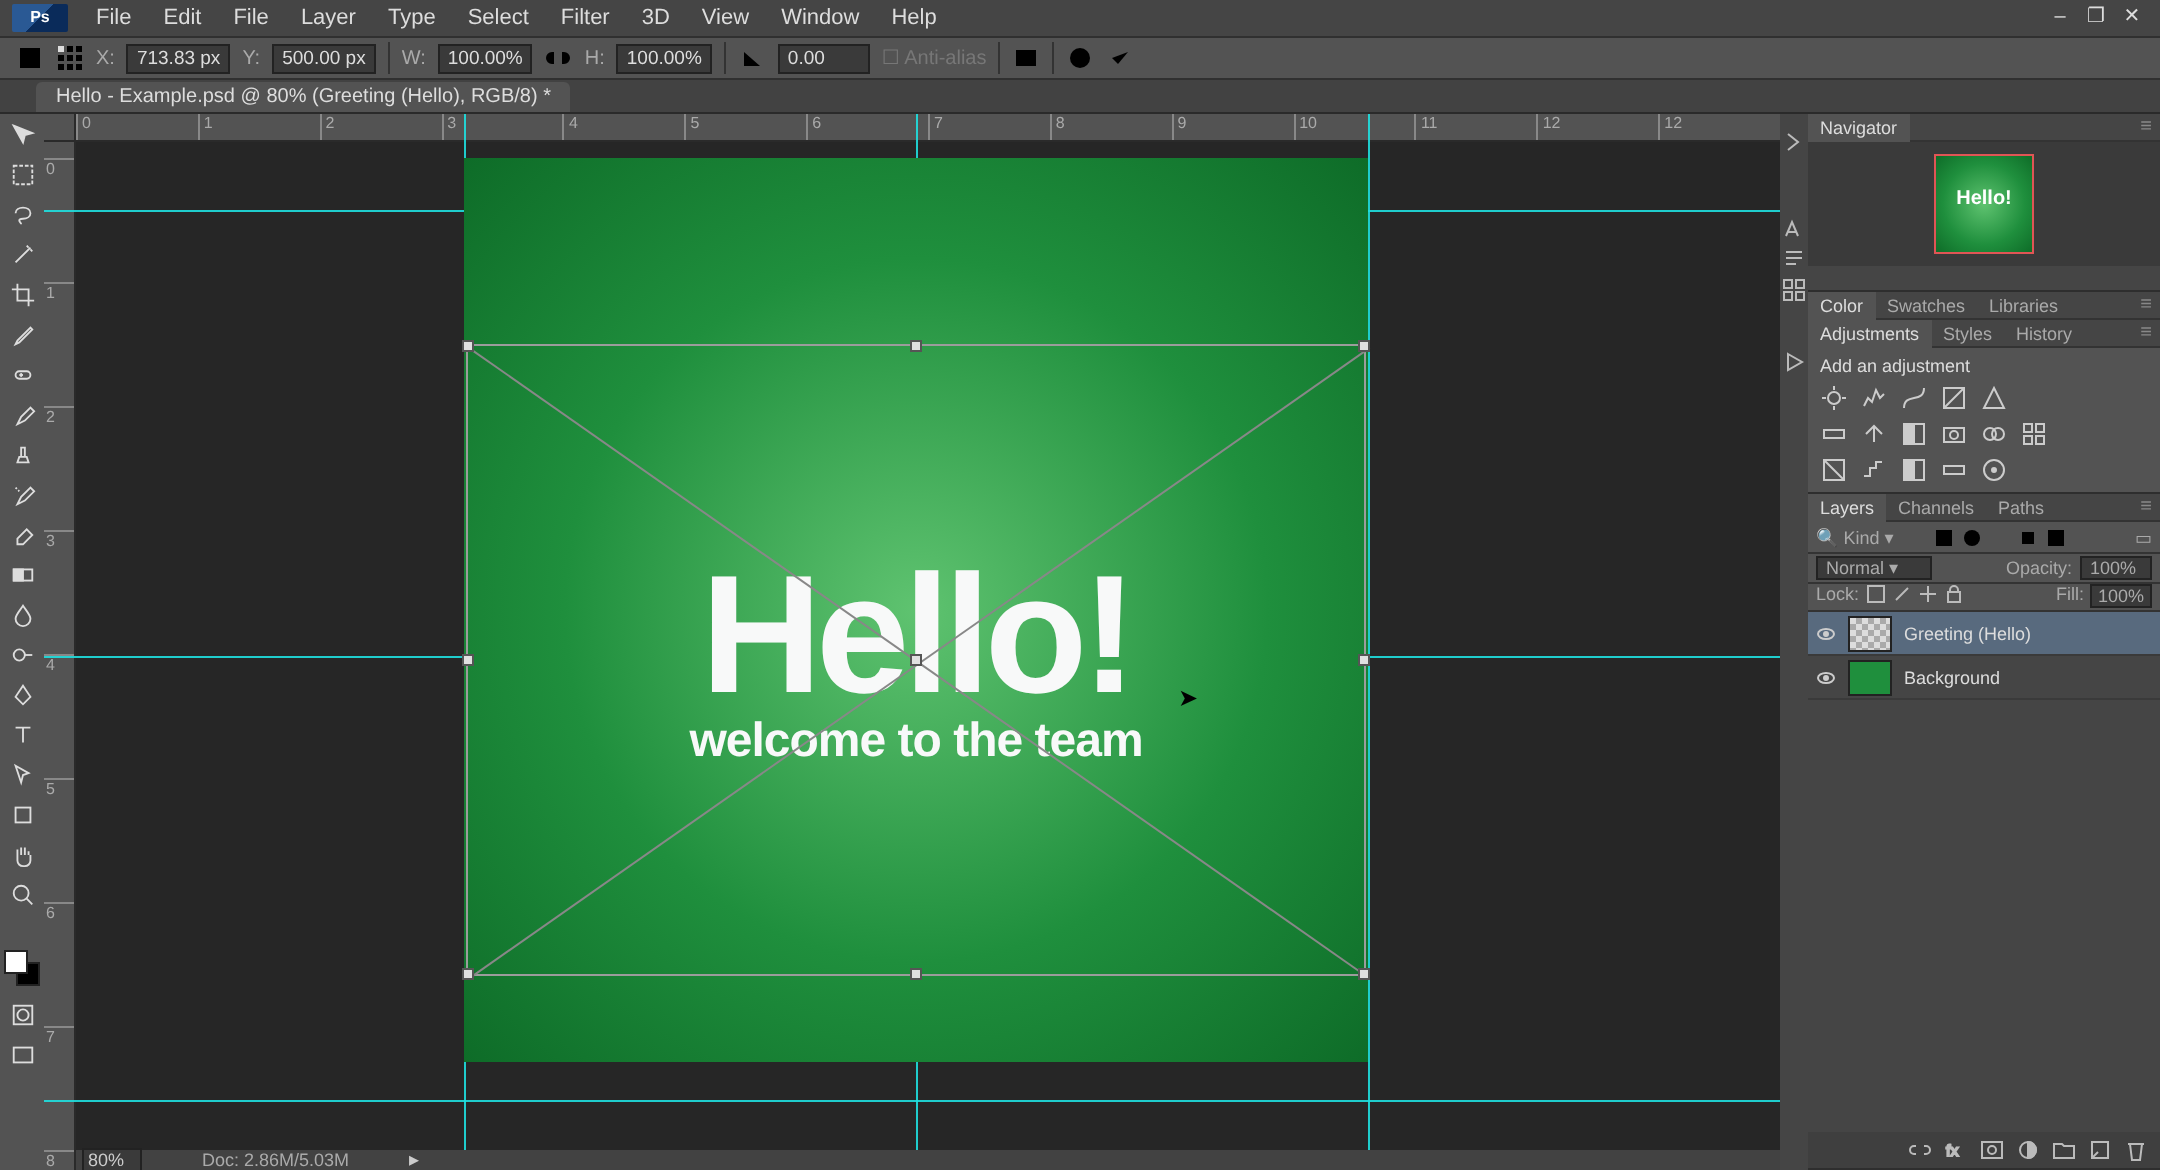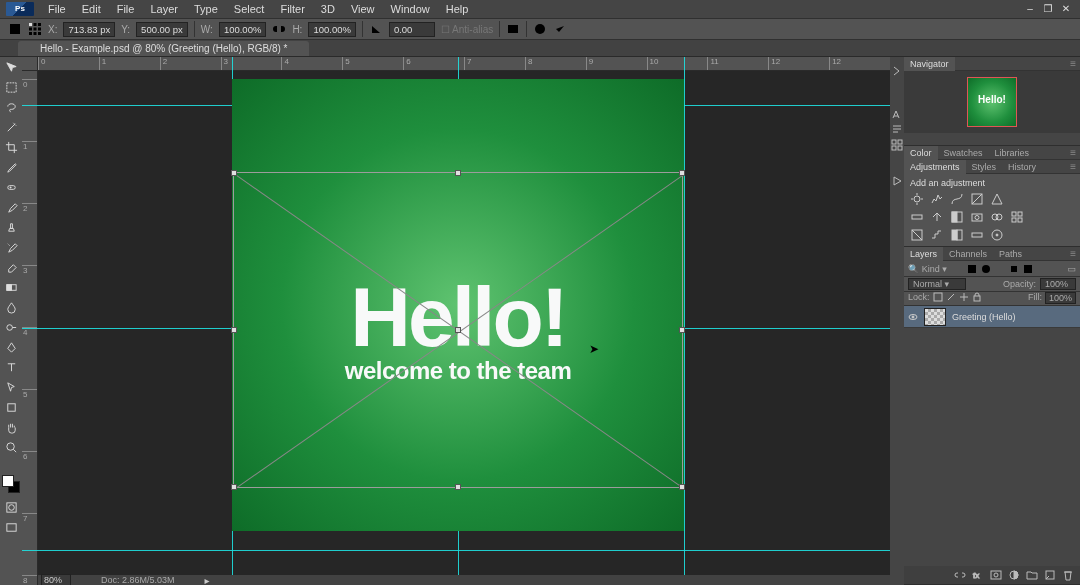--- a/index.html
+++ b/index.html
@@ -15,21 +15,21 @@
 
 
 .optbar { height:22px; background:#535353; border-top:1px solid #303030; border-bottom:1px solid #303030; display:flex; align-items:center; padding:0 8px; gap:6px; font-size:10px; color:#ddd;}
 .optbar .ico { width:14px;height:14px;display:inline-block;}
 .optbar .field { background:#3a3a3a; border:1px solid #222; padding:1px 4px; min-width:46px; font-size:9.5px;}
 .optbar .sep { width:1px; height:16px; background:#333; }
 .optbar label { color:#aaa; }
 
 
 .tabbar { height:17px; background:#424242; display:flex; align-items:flex-end; padding-left:18px; border-bottom:1px solid #2a2a2a;}
-.tab { background:#535353; padding:2px 22px; font-size:10px; color:#ddd; border-top-left-radius:3px;border-top-right-radius:3px;margin-top:40px;}
+.tab { background:#535353; padding:2px 10px; font-size:10px; color:#ddd; border-top-left-radius:3px;border-top-right-radius:3px;margin-top:40px;}
 
 
 .main { flex:1; display:flex; min-height:0;}
 
 
 .toolbar { width:22px; background:#535353; padding-top:4px; display:flex; flex-direction:column; align-items:center; }
 .tool { width:18px; height:18px; margin:0 0 2px 0; color:#ddd; font-size:11px; text-align:center; line-height:18px; cursor:pointer; border-radius:2px; }
 .tool svg { width:13px;height:13px; stroke:#ddd; fill:none; }
 .swatch { width:18px;height:18px;margin-top:6px; position:relative;}
 .sw-f{position:absolute;top:0;left:0;width:12px;height:12px;background:#fff;border:1px solid #222;}
@@ -502,20 +502,28 @@
           </div>
           <div class="layers" style="flex:1">
             <div class="layer sel">
               <span class="eye"><svg viewBox="0 0 10 10">
                     <ellipse cx="5" cy="5" rx="4" ry="2.5"></ellipse>
                     <circle cx="5" cy="5" r="1" fill="#ccc"></circle>
                   </svg></span>
               <span class="lthumb checker"></span>
               <span>Greeting (Hello)</span>
             </div>
+            <div class="layer">
+              <span class="eye"><svg viewBox="0 0 10 10">
+                    <ellipse cx="5" cy="5" rx="4" ry="2.5"></ellipse>
+                    <circle cx="5" cy="5" r="1" fill="#ccc"></circle>
+                  </svg></span>
+              <span class="lthumb green"></span>
+              <span>Background</span>
+            </div>
           </div>
           <div class="layfoot">
             <span class="fi"><svg viewBox="0 0 12 12">
                   <path d="M4 4H3a2 2 0 0 0 0 4h1M8 4h1a2 2 0 0 1 0 4H8"></path>
                 </svg></span>
             <span class="fi"><svg viewBox="0 0 12 12">
                   <text x="1" y="9" font-size="8" fill="#bbb">fx</text>
                 </svg></span>
             <span class="fi"><svg viewBox="0 0 12 12">
                   <rect x="1" y="2" width="10" height="8"></rect>

